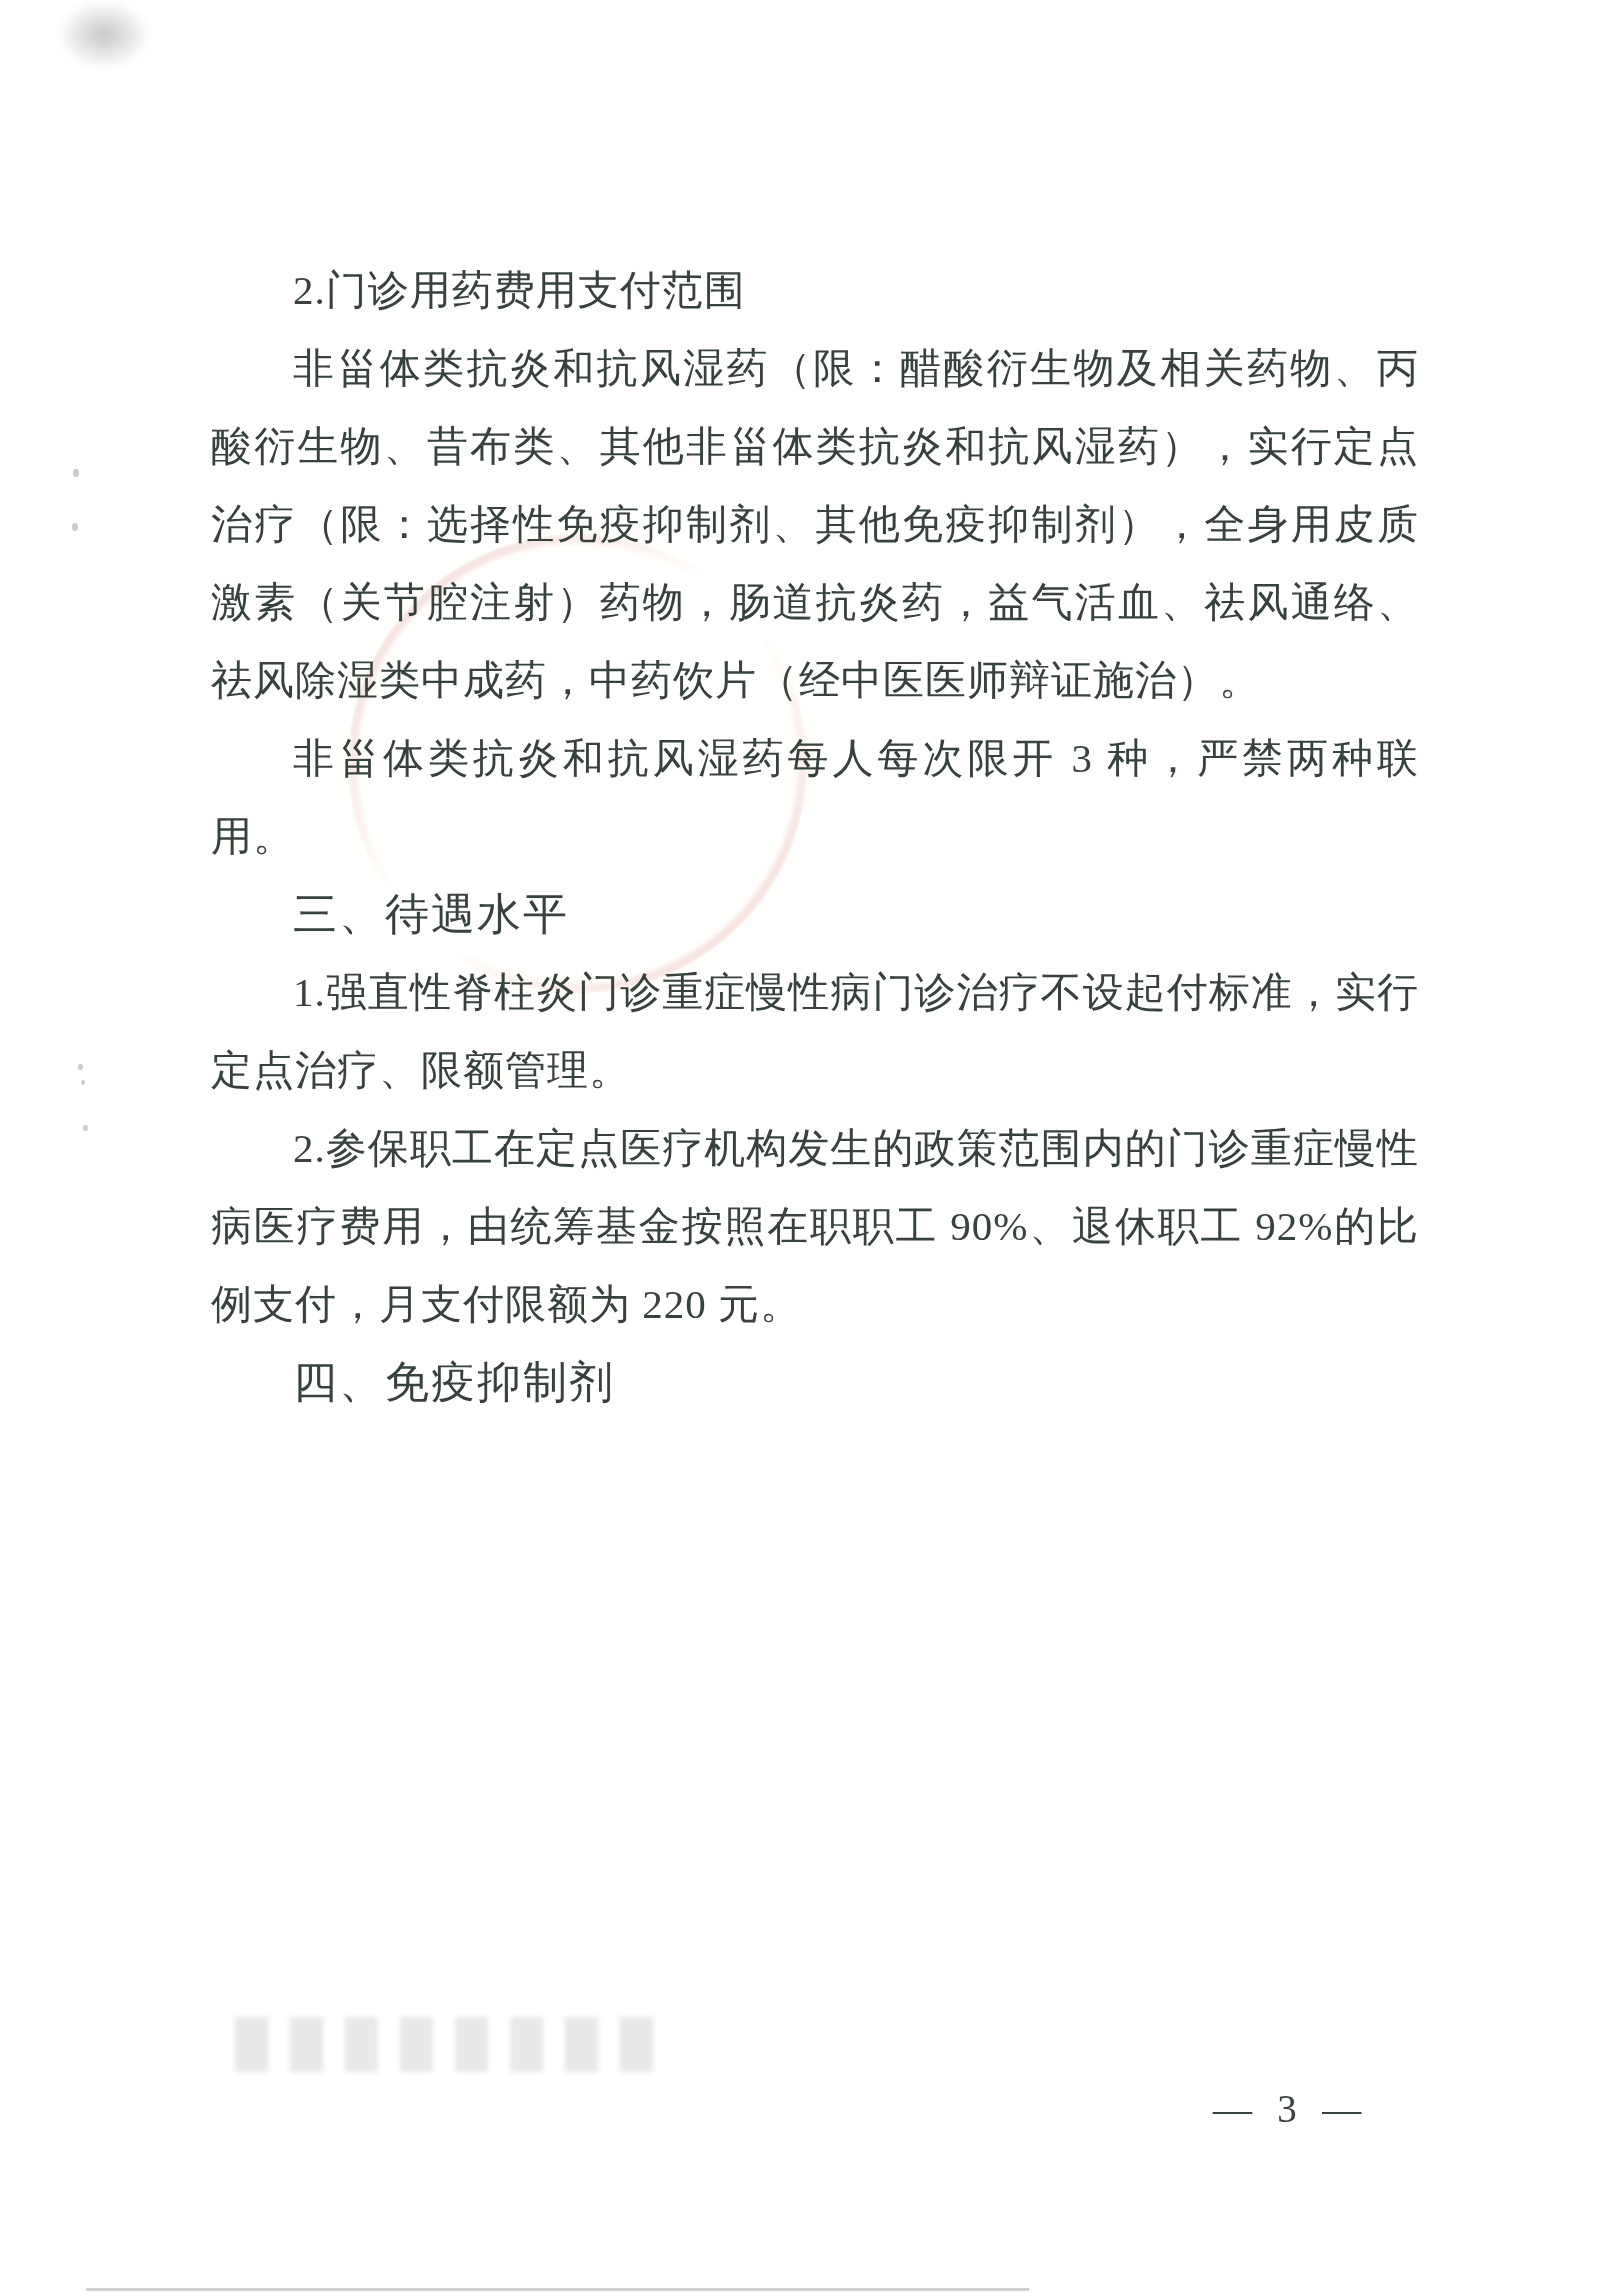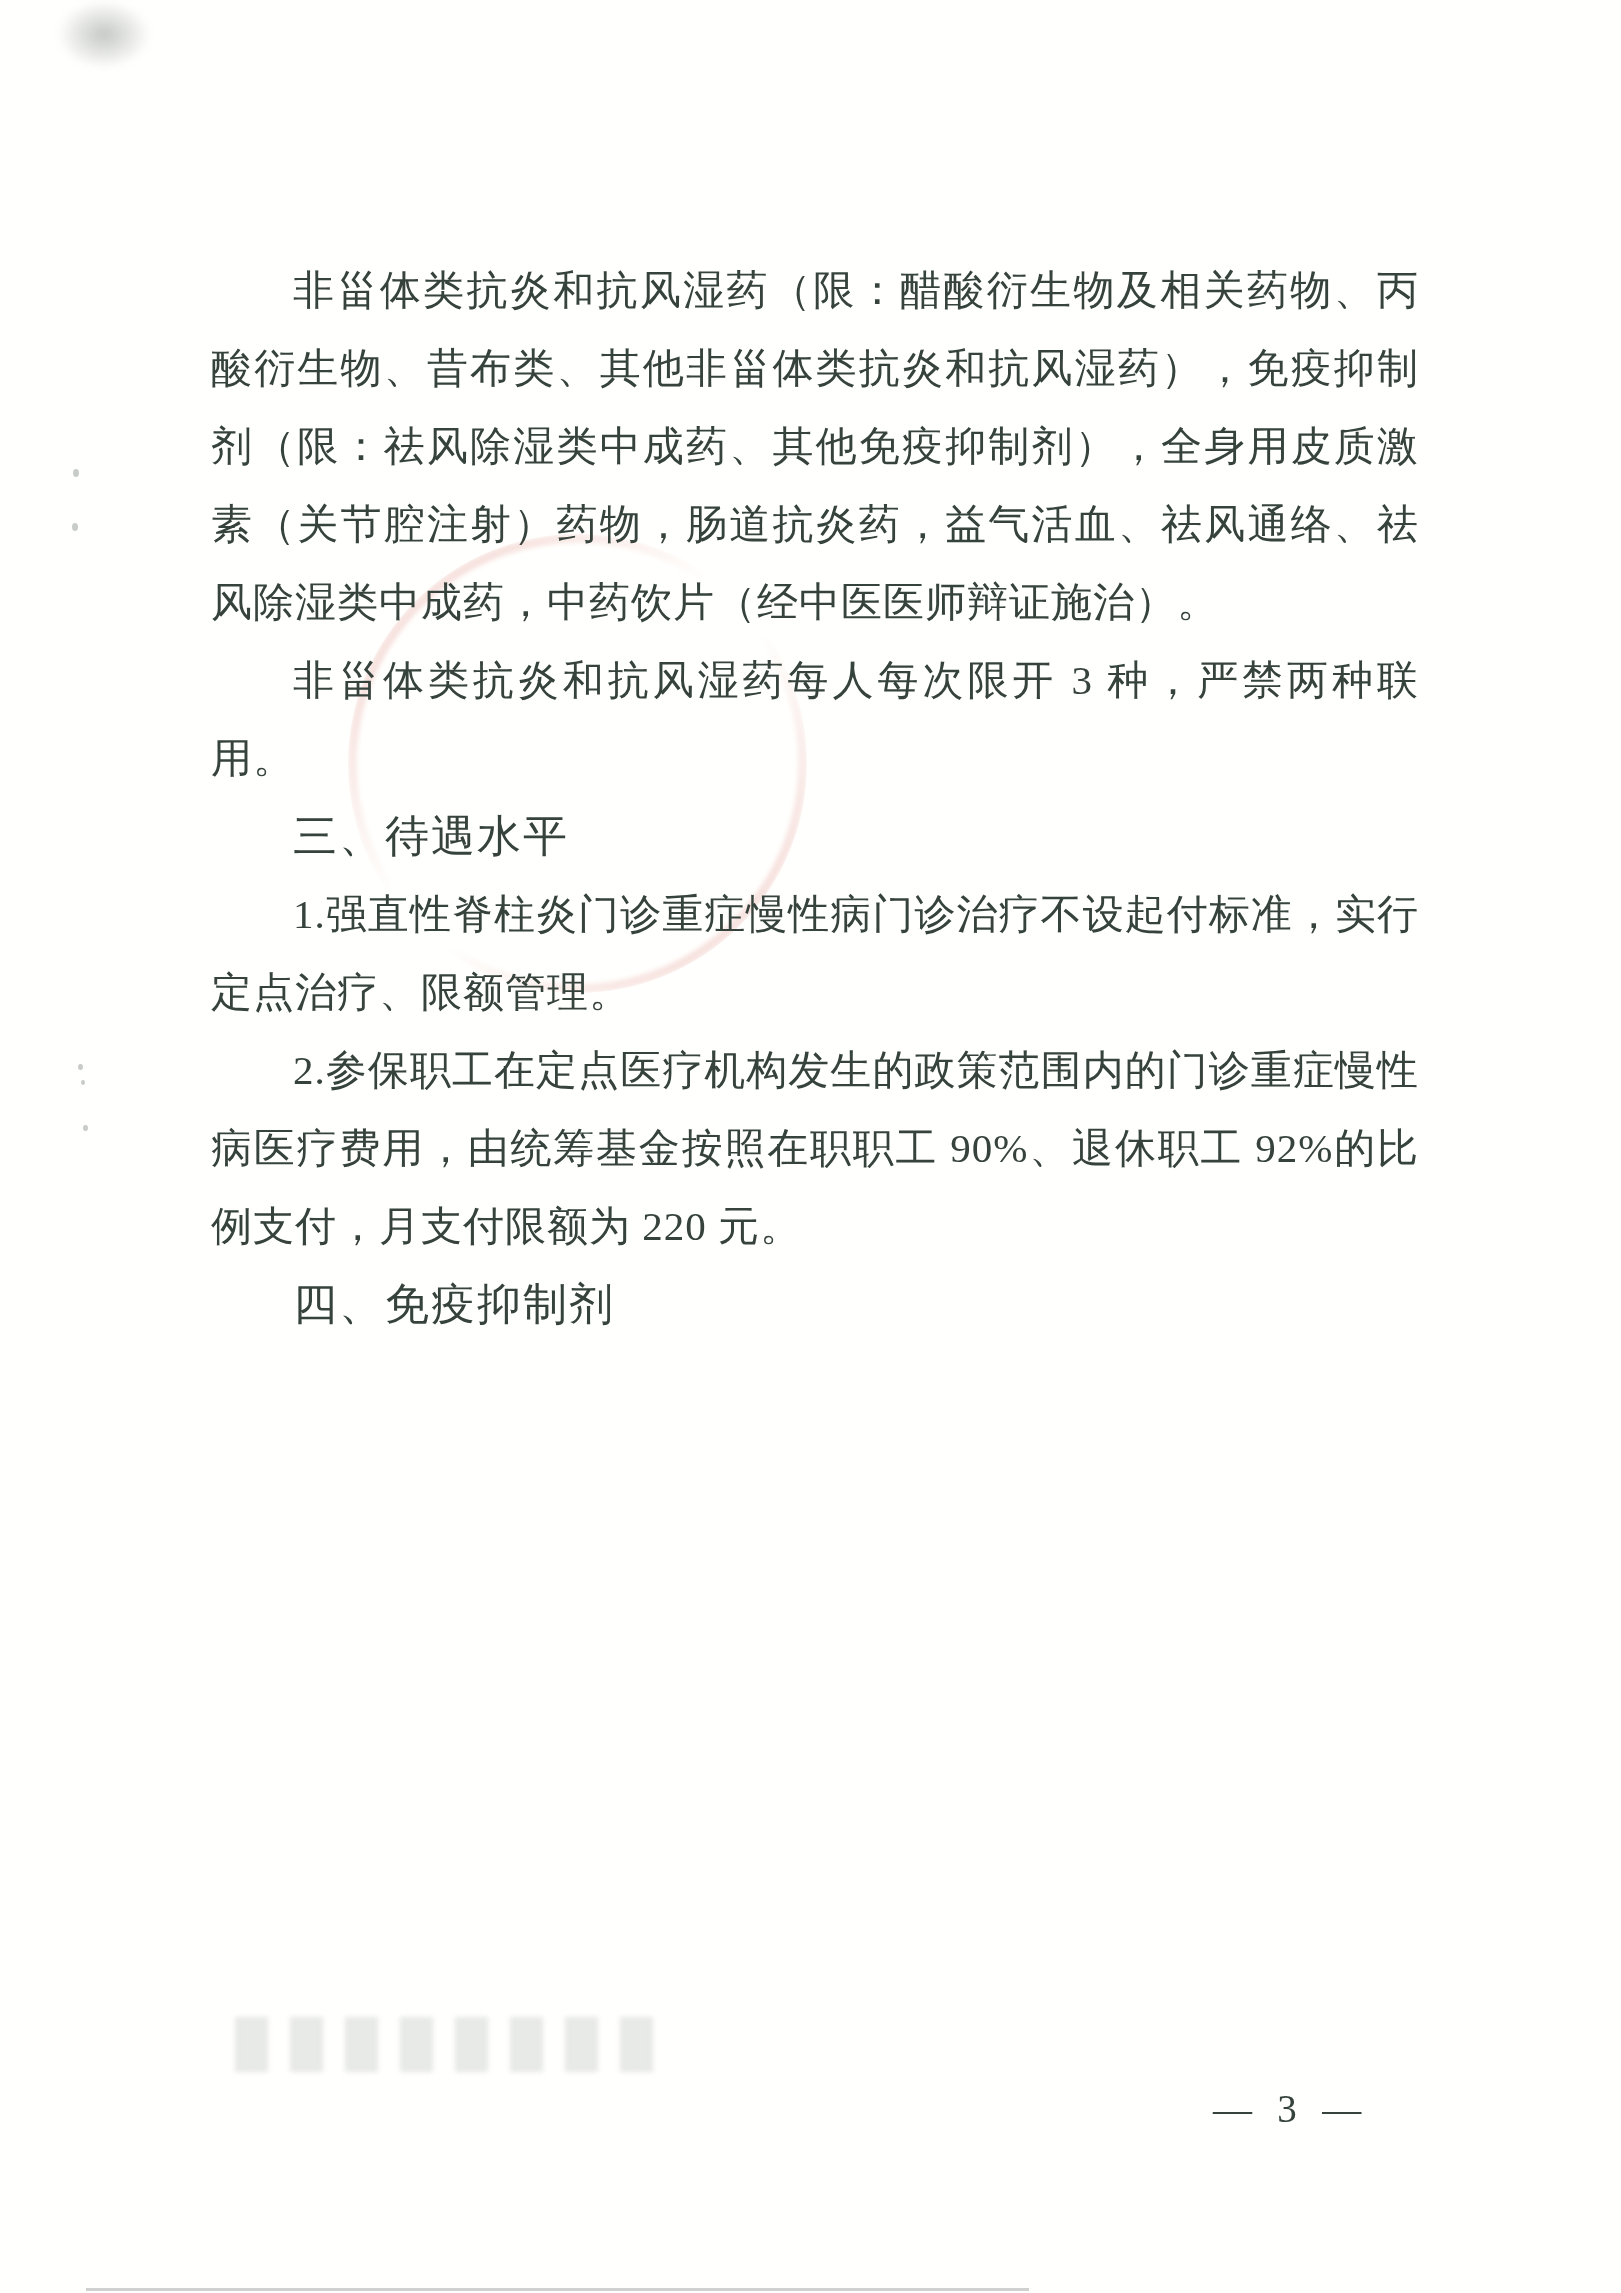--- a/index.html
+++ b/index.html
@@ -86,21 +86,22 @@
 </head>
 <body>
 
 <div class="page">
 
   <div class="smudge"></div>
 
   <div class="seal"></div>
 
   <main class="content">
-    <p class="body">非甾体类抗炎和抗风湿药（限：醋酸衍生物及相关药物、丙酸衍生物、昔布类、其他非甾体类抗炎和抗风湿药），免疫抑制剂（限：祛风除湿类中成药、其他免疫抑制剂），全身用皮质激素（关节腔注射）药物，肠道抗炎药，益气活血、祛风通络、祛风除湿类中成药，中药饮片（经中医医师辩证施治）。</p>
+    <p class="body">2.门诊用药费用支付范围</p>
+    <p class="body">非甾体类抗炎和抗风湿药（限：醋酸衍生物及相关药物、丙酸衍生物、昔布类、其他非甾体类抗炎和抗风湿药），实行定点治疗（限：选择性免疫抑制剂、其他免疫抑制剂），全身用皮质激素（关节腔注射）药物，肠道抗炎药，益气活血、祛风通络、祛风除湿类中成药，中药饮片（经中医医师辩证施治）。</p>
     <p class="body">非甾体类抗炎和抗风湿药每人每次限开 3 种，严禁两种联用。</p>
     <p class="heading">三、待遇水平</p>
     <p class="body">1.强直性脊柱炎门诊重症慢性病门诊治疗不设起付标准，实行定点治疗、限额管理。</p>
     <p class="body">2.参保职工在定点医疗机构发生的政策范围内的门诊重症慢性病医疗费用，由统筹基金按照在职职工 90%、退休职工 92%的比例支付，月支付限额为 220 元。</p>
     <p class="heading">四、免疫抑制剂</p>
   </main>
 
   <span class="speck s1"></span>
   <span class="speck s2"></span>
   <span class="speck s3"></span>

